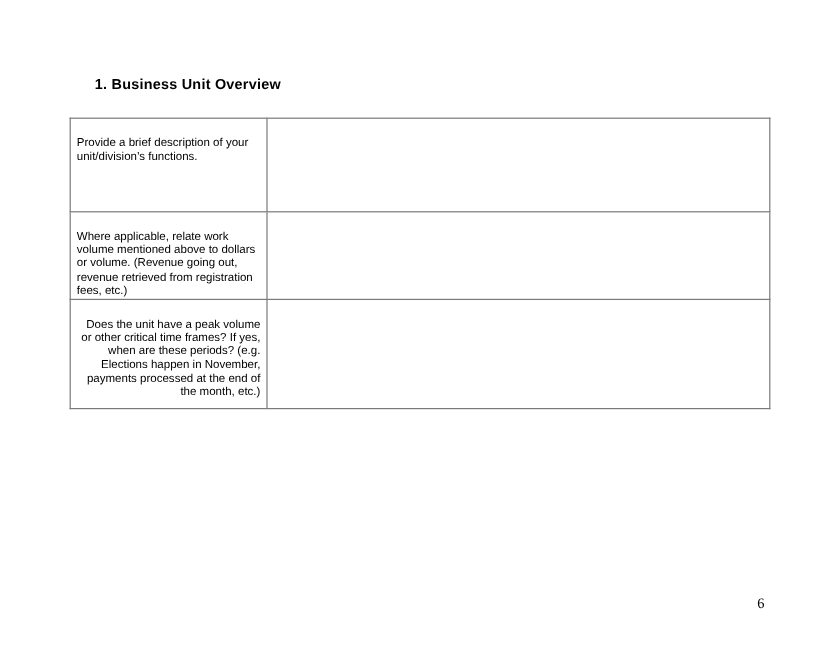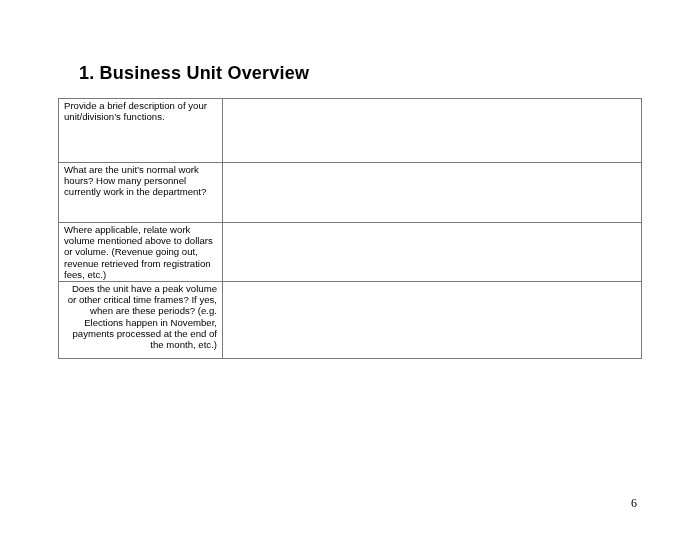--- a/index.html
+++ b/index.html
@@ -1,32 +1,32 @@
 <!DOCTYPE html>
 <html><head>
   <meta charset="utf-8">
   <style>
     html, body { margin: 0; padding: 0; background: #ffffff; }
     body { width: 700px; height: 541px; position: relative; overflow: hidden; }
     .page-title {
       position: absolute; left: 79px; top: 63px;
       font-family: "Liberation Sans", sans-serif;
-      font-weight: bold; font-size: 18px; color: #000;
+      font-weight: bold; font-size: 12px; color: #000;
       letter-spacing: 0.2px;
     }
     .form-table {
       position: absolute; left: 58px; top: 98px;
       width: 583px;
       border-collapse: collapse;
       table-layout: fixed;
     }
     .form-table td {
       border: 1px solid #7a7a7a;
       vertical-align: top;
-      padding: 1px 5px 0 5px;
+      padding: 15px 5px 0 5px;
       font-family: "Liberation Sans", sans-serif;
       font-size: 9.6px;
       line-height: 11.2px;
       color: #000;
     }
     .form-table col.q { width: 164px; }
     .form-table col.a { width: 419px; }
     .r1 td { height: 62px; }
     .r2 td { height: 58px; }
     .r3 td { height: 72px; }
@@ -46,24 +46,20 @@
 <table class="form-table">
   <colgroup>
       <col class="q">
       <col class="a">
     </colgroup>
   <tbody>
       <tr class="r1">
     <td>Provide a brief description of your unit/division’s functions.</td>
     <td></td>
   </tr>
-  <tr class="r2">
-    <td>What are the unit’s normal work hours?  How many personnel currently work in the department?</td>
-    <td></td>
-  </tr>
   <tr class="r4">
     <td>Where applicable, relate work volume mentioned above to dollars or volume. (Revenue going out, revenue retrieved from registration fees, etc.)</td>
     <td></td>
   </tr>
   <tr class="r5">
     <td>Does the unit have a peak volume or other critical time frames? If yes, when are these periods? (e.g. Elections happen in November, payments processed at the end of the month, etc.)</td>
     <td></td>
   </tr>
 </tbody>
   </table>

